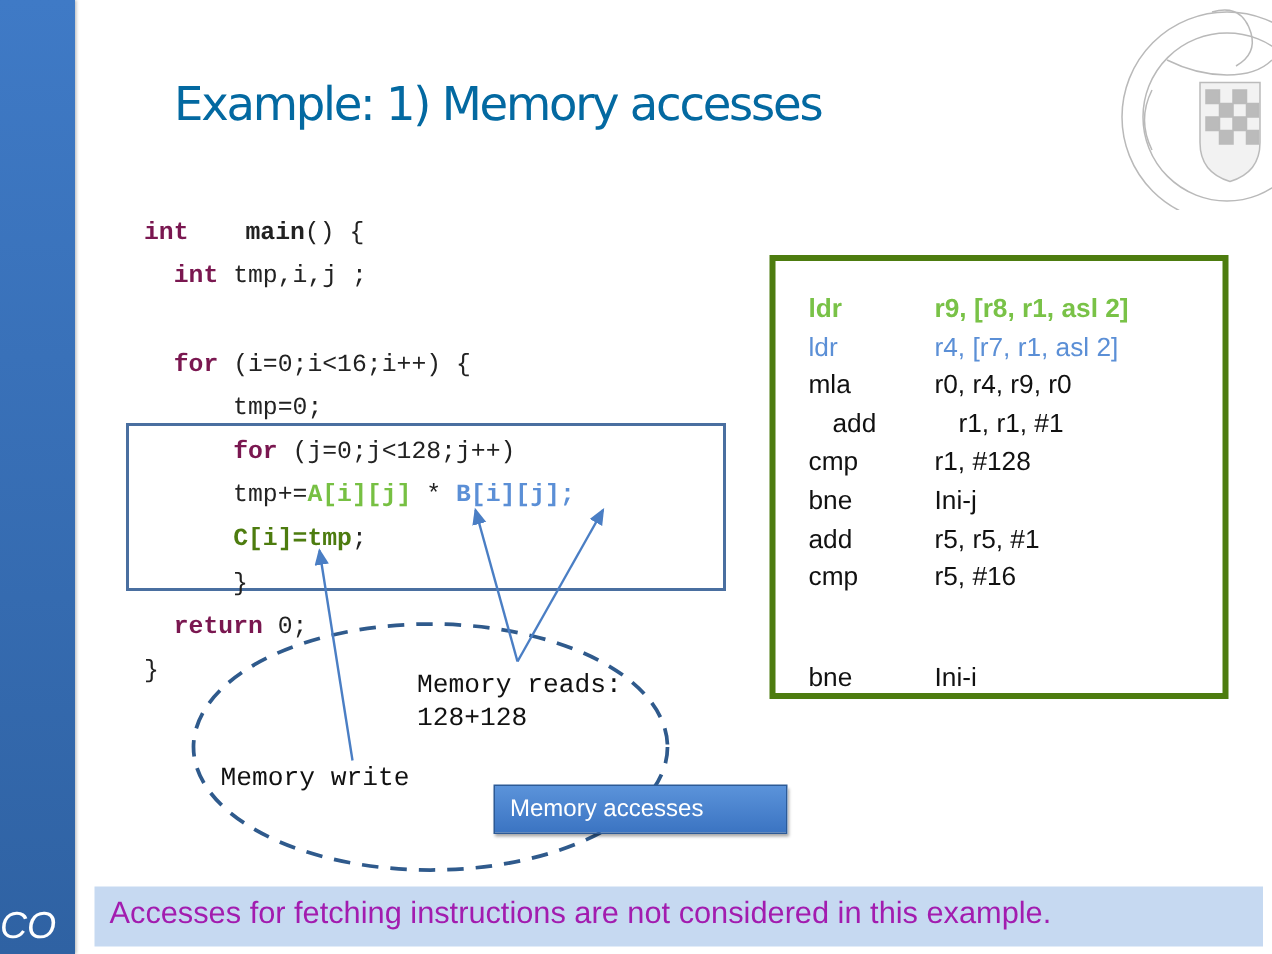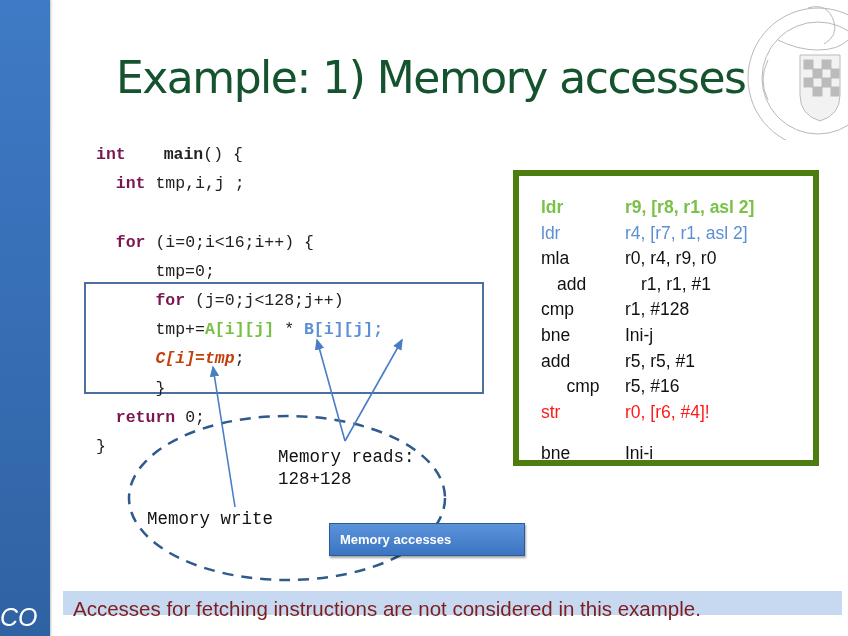--- a/index.html
+++ b/index.html
@@ -1,37 +1,37 @@
 <!DOCTYPE html>
 <html><head>
   <meta charset="utf-8">
   <style>
     html, body { margin:0; padding:0; }
     body { width:848px; height:636px; position:relative; overflow:hidden; background:#ffffff; font-family:"Liberation Sans", sans-serif; }
     .sidebar { position:absolute; left:0; top:0; width:50px; height:636px; background:linear-gradient(#3f7ac6, #2f62a3); box-shadow:1px 0 2px rgba(0,0,0,0.25); }
     .sidebar-label { position:absolute; left:0; bottom:4px; width:50px; text-align:left; color:#ffffff; font-style:italic; font-size:25px; font-family:"Liberation Sans", sans-serif; }
-    .title { position:absolute; left:116px; top:52px; font-family:"DejaVu Sans", sans-serif; font-size:44px; color:#14532d; letter-spacing:-1.5px; white-space:nowrap; }
+    .title { position:absolute; left:116px; top:52px; font-family:"DejaVu Sans", sans-serif; font-size:31px; color:#0369a1; letter-spacing:-1.5px; white-space:nowrap; }
     .crest { position:absolute; left:738px; top:0; width:110px; height:140px; }
     .code { position:absolute; left:96px; top:142px; font-family:"Liberation Mono", monospace; font-size:16.5px; color:#222; }
     .code .line { position:absolute; white-space:pre; height:26px; line-height:26px; }
     .kw { color:#7a1750; font-weight:bold; }
     .fn { font-weight:bold; color:#222;padding-left:28px; }
     .g { color:#77c043; font-weight:bold; }
     .b { color:#5b8fd6; font-weight:bold;margin-top:20px; }
-    .r { color:#c2410c; font-weight:bold;font-style:italic; }
+    .r { color:#4d7c0f; font-weight:bold; }
     .inner-box { position:absolute; left:84px; top:282px; width:400px; height:112px; border:2px solid #4a6fa0; box-sizing:border-box; }
-    .asm-box { position:absolute; left:513px; top:170px; width:306px; height:296px; border:6px solid #4d7c0f; box-sizing:border-box; background:#fff; }
+    .asm-box { position:absolute; left:513px; top:170px; width:306px; height:296px; border:4px solid #4d7c0f; box-sizing:border-box; background:#fff; }
     .asm-row { position:absolute; left:22px; font-size:17.5px; height:25px; line-height:25px; white-space:nowrap; color:#111; }
     .asm-row .op { display:inline-block; width:84px; }
     .asm-row.green { color:#79c247; font-weight:bold; }
     .asm-row.blue { color:#5b8fd6; }
     .asm-row.red { color:#ff1a1a; }
     .label { position:absolute; font-size:17.5px; color:#111; white-space:nowrap; line-height:22px;font-family:Liberation Mono, monospace; }
-    .mem-btn { position:absolute; left:329px; top:523px; width:196px; height:33px; background:linear-gradient(#5b93da, #3b74c2); border:1px solid #2c5a96; box-sizing:border-box; color:#fff; font-size:13px; line-height:31px; padding-left:10px; box-shadow:1px 2px 2px rgba(0,0,0,0.35);font-weight:bold; }
-    .footer { position:absolute; left:63px; top:591px; width:779px; height:24px; background:#c6d9f1; font-size:20.5px; line-height:36px; padding-left:10px; box-sizing:border-box; color:#7f1d1d; white-space:nowrap; }
+    .mem-btn { position:absolute; left:329px; top:523px; width:196px; height:33px; background:linear-gradient(#5b93da, #3b74c2); border:1px solid #2c5a96; box-sizing:border-box; color:#fff; font-size:16px; line-height:31px; padding-left:10px; box-shadow:1px 2px 2px rgba(0,0,0,0.35); }
+    .footer { position:absolute; left:63px; top:591px; width:779px; height:40px; background:#c6d9f1; font-size:20.5px; line-height:36px; padding-left:10px; box-sizing:border-box; color:#a21caf; white-space:nowrap; }
     svg.overlay { position:absolute; left:0; top:0; width:848px; height:636px; pointer-events:none; }
   </style>
 </head>
 <body>
 
 <div class="sidebar">
   <div class="sidebar-label">CO</div>
 </div>
 
 <div class="title">Example: 1) Memory accesses</div>
@@ -74,22 +74,21 @@
   </div>
 
 <div class="asm-box" id="asm">
     <div class="asm-row green" style="top: 19px;"><span class="op">ldr</span><span>r9, [r8, r1, asl 2]</span></div>
     <div class="asm-row blue" style="top: 44.6px;"><span class="op">ldr</span><span>r4, [r7, r1, asl 2]</span></div>
     <div class="asm-row" style="top: 70.2px;"><span class="op">mla</span><span>r0, r4, r9, r0</span></div>
     <div class="asm-row" style="top: 95.8px; margin-left: 16px;"><span class="op">add</span><span>r1, r1, #1</span></div>
     <div class="asm-row" style="top: 121.4px;"><span class="op">cmp</span><span>r1, #128</span></div>
     <div class="asm-row" style="top: 147px;"><span class="op">bne</span><span>Ini-j</span></div>
     <div class="asm-row" style="top: 172.6px;"><span class="op">add</span><span>r5, r5, #1</span></div>
-    <div class="asm-row" style="top: 198.2px; text-align: center;"><span class="op">cmp</span><span>r5, #16</span></div>
-    <div class="asm-row red" style="top: 223.8px;"><span class="op">str</span><span>r0, [r6, #4]!</span></div>
+    <div class="asm-row" style="top: 198.2px;"><span class="op">cmp</span><span>r5, #16</span></div>
     <div class="asm-row" style="top: 265px;"><span class="op">bne</span><span>Ini-i</span></div>
   </div>
 
 <svg class="overlay">
   <defs>
     <marker id="ah" markerWidth="8" markerHeight="8" refX="6" refY="3" orient="auto">
       <path d="M0,0 L7,3 L0,6 z" fill="#4a7ec4"></path>
     </marker>
   </defs>
   <ellipse cx="287" cy="498" rx="158" ry="82" fill="none" stroke="#2f5a8c" stroke-width="2.5" stroke-dasharray="11,8"></ellipse>

